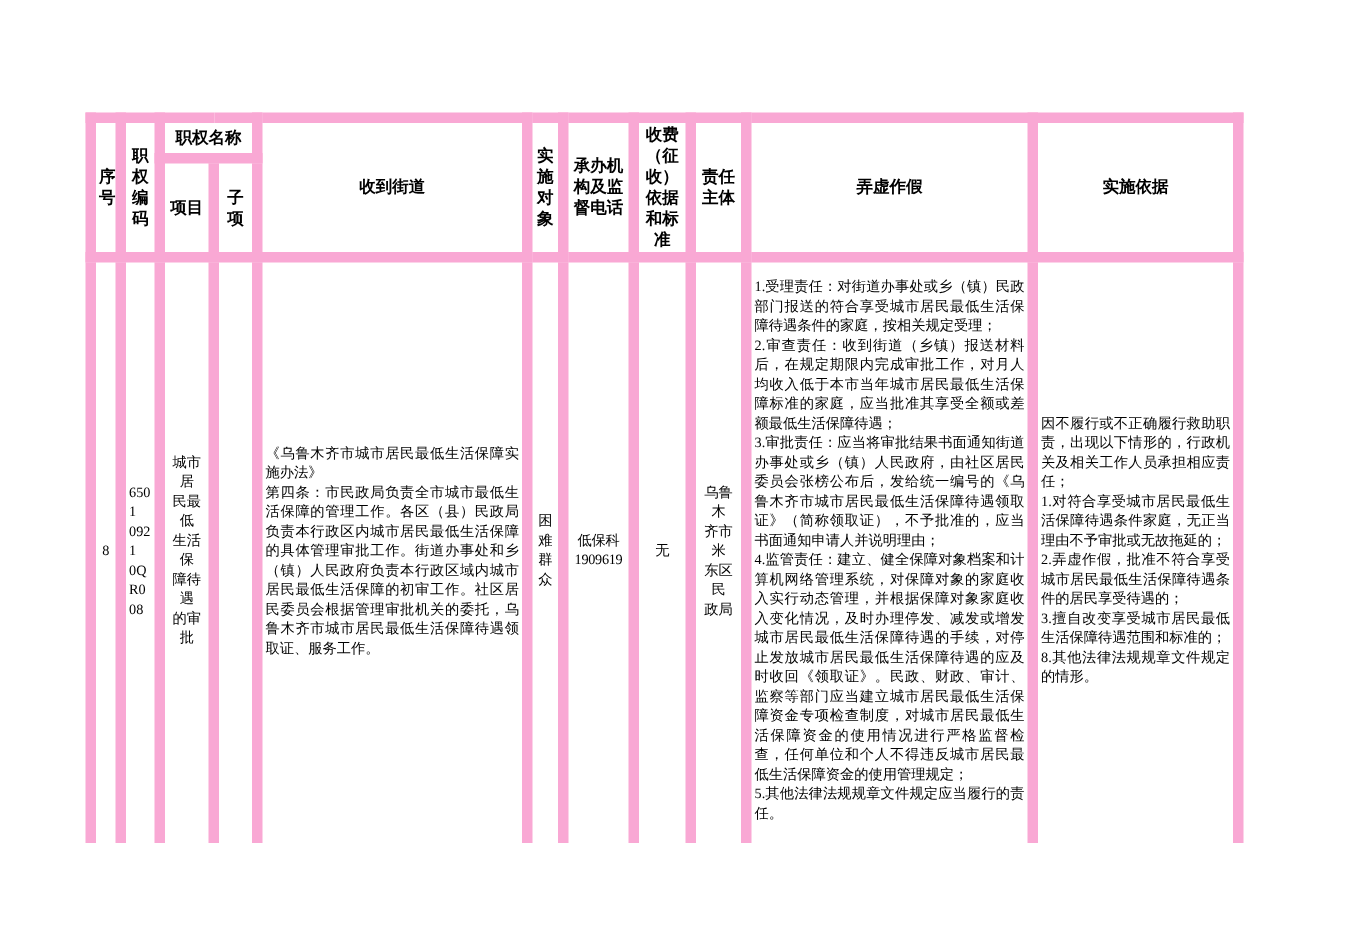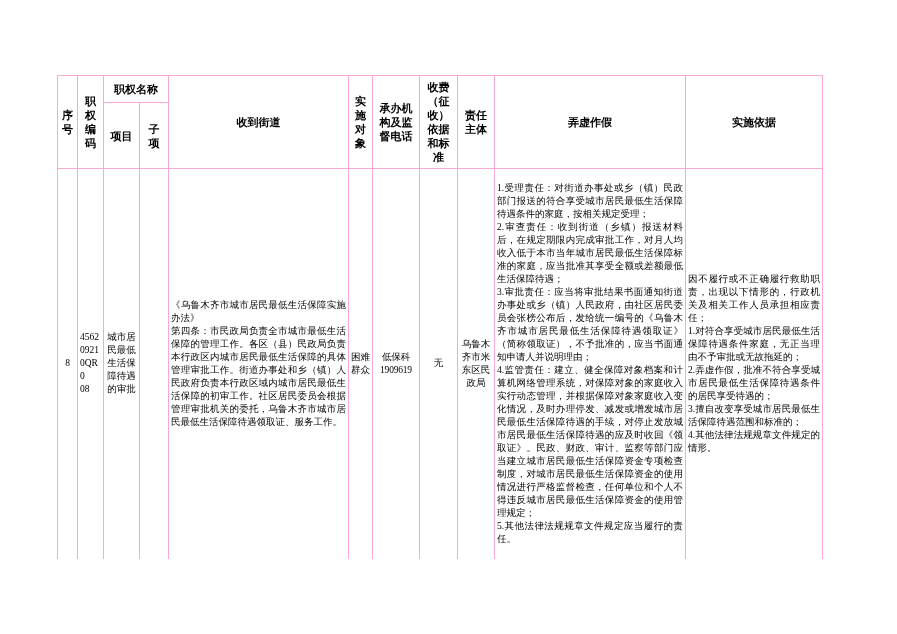--- a/index.html
+++ b/index.html
@@ -23,21 +23,21 @@
   table.grid {
     position: absolute;
     left: 57px;
     top: 75px;
     border-collapse: collapse;
     table-layout: fixed;
     width: 766px;
   }
   table.grid th,
   table.grid td {
-    border: 1px solid #f9a8d4;
+    border: 7px solid #f9a8d4;
     margin: 0;
     padding: 1px 2px;
     vertical-align: middle;
     white-space: pre-line;
     word-break: break-all;
     overflow: hidden;
     box-sizing: border-box;
   }
   table.grid th {
     font-weight: bold;
@@ -106,21 +106,21 @@
       <th rowspan="2">弄虚作假</th>
       <th rowspan="2">实施依据</th>
     </tr>
     <tr class="h-row-2">
       <th>项目</th>
       <th>子
 项</th>
     </tr>
     <tr class="data-row">
       <td class="al-center">8</td>
-      <td class="code-cell">4562
+      <td class="code-cell">6501
 0921
 0QR0
 08</td>
       <td class="al-center">城市居
 民最低
 生活保
 障待遇
 的审批</td>
       <td class="al-center"></td>
       <td class="al-justify">《乌鲁木齐市城市居民最低生活保障实施办法》
@@ -136,17 +136,17 @@
 政局</td>
       <td class="al-justify">1.受理责任：对街道办事处或乡（镇）民政部门报送的符合享受城市居民最低生活保障待遇条件的家庭，按相关规定受理；
 2.审查责任：收到街道（乡镇）报送材料后，在规定期限内完成审批工作，对月人均收入低于本市当年城市居民最低生活保障标准的家庭，应当批准其享受全额或差额最低生活保障待遇；
 3.审批责任：应当将审批结果书面通知街道办事处或乡（镇）人民政府，由社区居民委员会张榜公布后，发给统一编号的《乌鲁木齐市城市居民最低生活保障待遇领取证》（简称领取证），不予批准的，应当书面通知申请人并说明理由；
 4.监管责任：建立、健全保障对象档案和计算机网络管理系统，对保障对象的家庭收入实行动态管理，并根据保障对象家庭收入变化情况，及时办理停发、减发或增发城市居民最低生活保障待遇的手续，对停止发放城市居民最低生活保障待遇的应及时收回《领取证》。民政、财政、审计、监察等部门应当建立城市居民最低生活保障资金专项检查制度，对城市居民最低生活保障资金的使用情况进行严格监督检查，任何单位和个人不得违反城市居民最低生活保障资金的使用管理规定；
 5.其他法律法规规章文件规定应当履行的责任。</td>
       <td class="al-justify">因不履行或不正确履行救助职责，出现以下情形的，行政机关及相关工作人员承担相应责任；
 1.对符合享受城市居民最低生活保障待遇条件家庭，无正当理由不予审批或无故拖延的；
 2.弄虚作假，批准不符合享受城市居民最低生活保障待遇条件的居民享受待遇的；
 3.擅自改变享受城市居民最低生活保障待遇范围和标准的；
-4.其他法律法规规章文件规定的情形。</td>
+8.其他法律法规规章文件规定的情形。</td>
     </tr>
   </tbody>
     </table>
 </div>
 
 </body></html>

